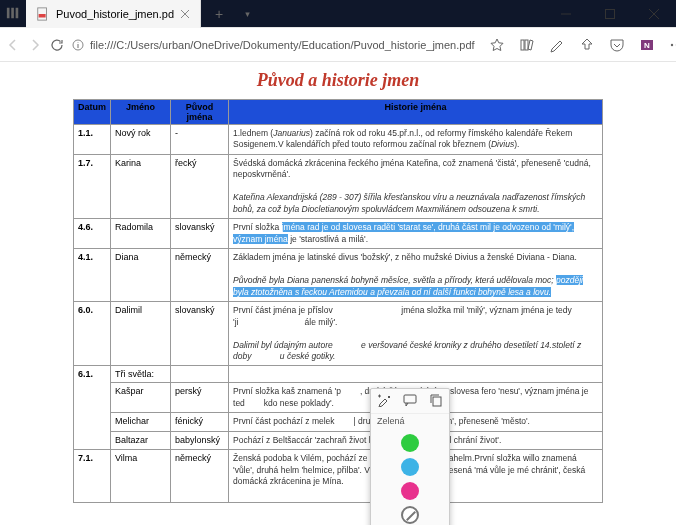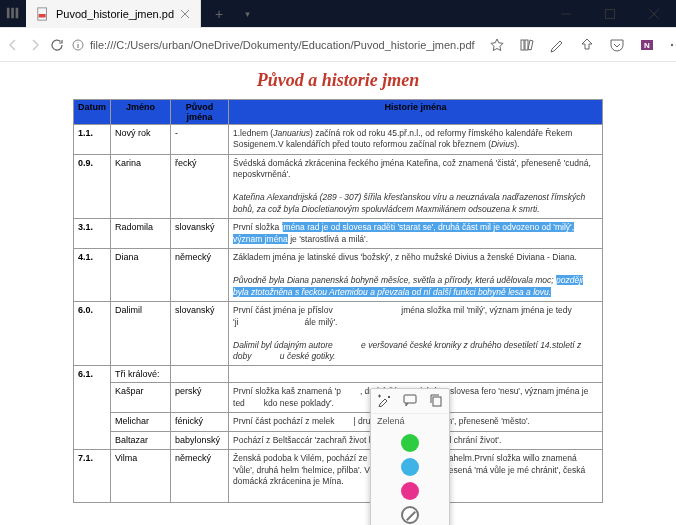--- a/index.html
+++ b/index.html
@@ -166,46 +166,46 @@
         </tr>
       </thead>
       <tbody id="tbody">
           <tr>
             <td class="datum">1.1.</td>
             <td class="jmeno">Nový rok</td>
             <td class="puvod">-</td>
             <td class="hist">1.lednem (<em>Januarius</em>) začíná rok od roku 45.př.n.l., od reformy římského kalendáře Řekem Sosigenem.V kalendářích před touto reformou začínal rok březnem (<em>Divius</em>).</td>
           </tr>
           <tr>
-            <td class="datum">0.9.</td>
+            <td class="datum">1.7.</td>
             <td class="jmeno">Karina</td>
             <td class="puvod">řecký</td>
             <td class="hist">Švédská domácká zkrácenina řeckého jména Kateřina, což znamená 'čistá', přeneseně 'cudná, neposkvrněná'.<br><br><em>Kateřina Alexandrijská (289 - 307) šířila křesťanskou víru a neuznávala nadřazenost římských bohů, za což byla Diocletianovým spoluvládcem Maxmiliánem odsouzena k smrti.</em></td>
           </tr>
           <tr>
-            <td class="datum">3.1.</td>
+            <td class="datum">4.6.</td>
             <td class="jmeno">Radomila</td>
             <td class="puvod">slovanský</td>
             <td class="hist">První složka <span class="hl">jména rad je od slovesa raděti 'starat se', druhá část mil je odvozeno od 'milý', význam jména</span> je 'starostlivá a milá'.</td>
           </tr>
           <tr>
             <td class="datum">4.1.</td>
             <td class="jmeno">Diana</td>
             <td class="puvod">německý</td>
             <td class="hist">Základem jména je latinské divus 'božský', z něho mužské Divius a ženské Diviana - Diana.<br><br><em>Původně byla Diana panenská bohyně měsíce, světla a přírody, která udělovala moc;</em> <span class="hl"><em>později byla ztotožněna s řeckou Artemidou a převzala od ní další funkci bohyně lesa a lovu.</em></span></td>
           </tr>
           <tr>
             <td class="datum">6.0.</td>
             <td class="jmeno">Dalimil</td>
             <td class="puvod">slovanský</td>
             <td class="hist">První část jména je příslov<span style="opacity:0">______________</span> jména složka mil 'milý', význam jména je tedy 'ji<span style="opacity:0">______________</span>ále milý'.<br><br><em>Dalimil byl údajným autore<span style="opacity:0">______</span>e veršované české kroniky z druhého desetiletí 14.století z doby<span style="opacity:0">______</span>u české gotiky.</em></td>
           </tr>
           <tr>
             <td class="datum" rowspan="4">6.1.</td>
-            <td class="jmeno">Tři králové:</td>
+            <td class="jmeno">Tři světla:</td>
             <td class="puvod"></td>
             <td class="hist"></td>
           </tr>
           <tr>
             <td class="jmeno">Kašpar</td>
             <td class="puvod">perský</td>
             <td class="hist">První složka kaš znamená 'p<span style="opacity:0">____</span>, druhá část pochází ze slovesa fero 'nesu', význam jména je ted<span style="opacity:0">____</span>kdo nese poklady'.</td>
           </tr>
           <tr>
             <td class="jmeno">Melichar</td>

